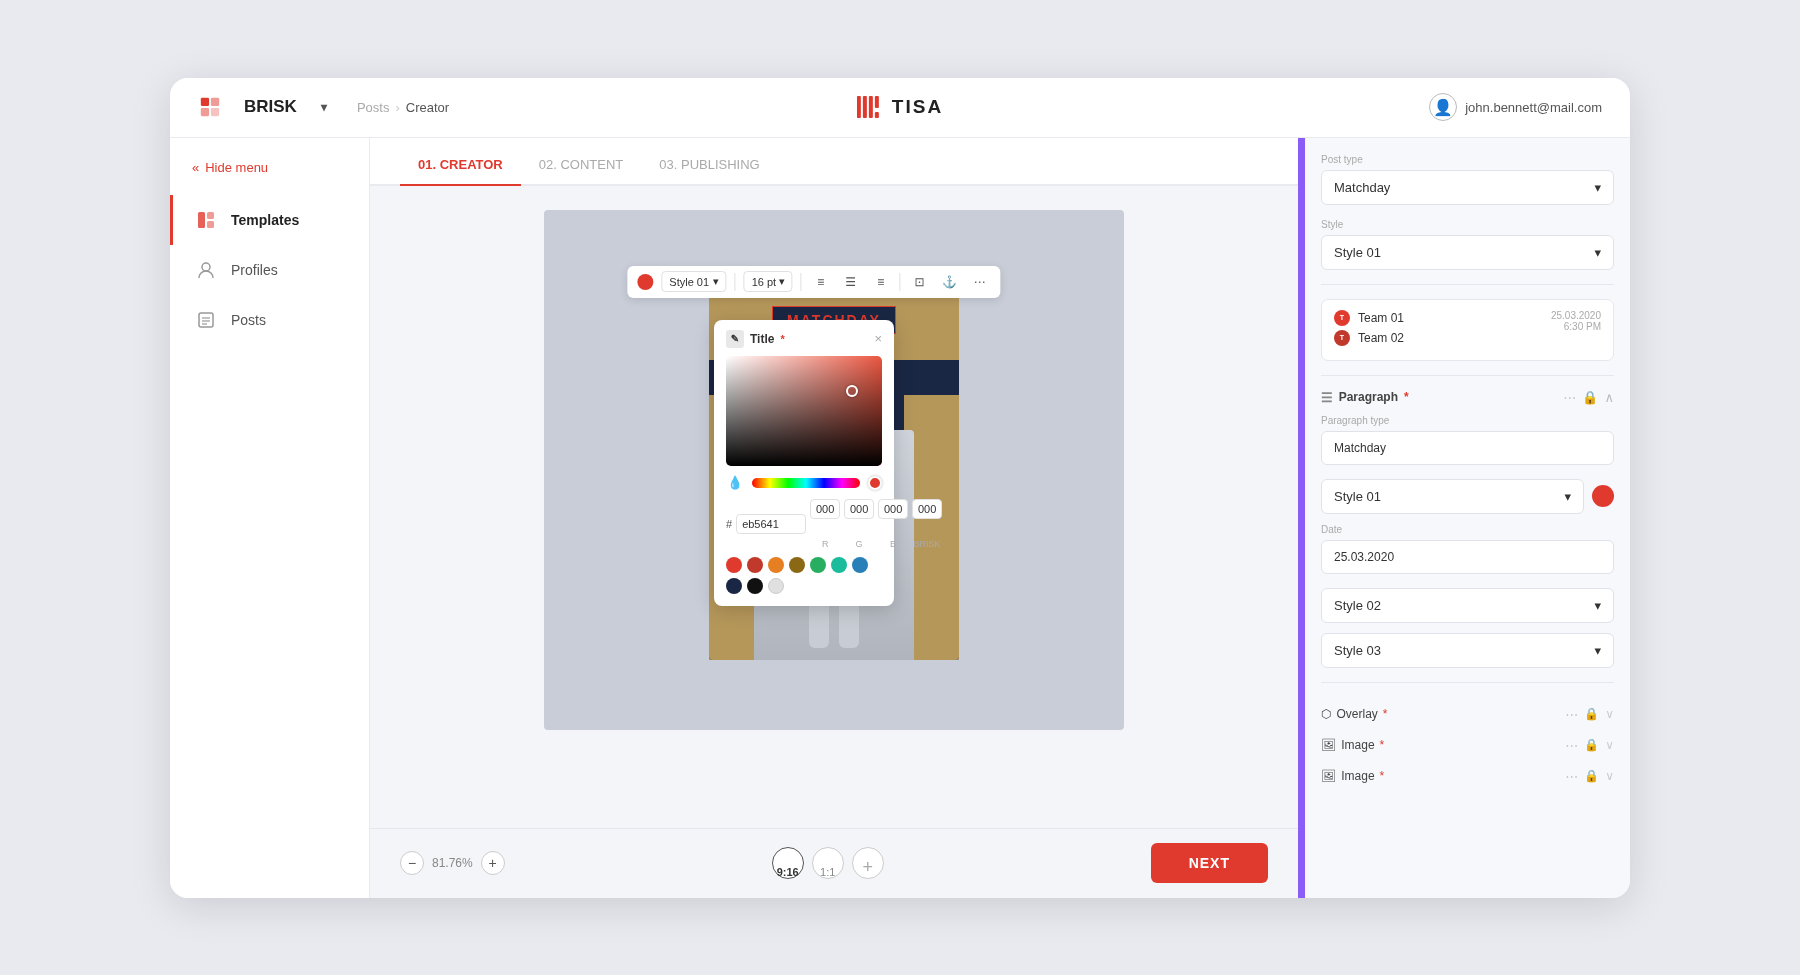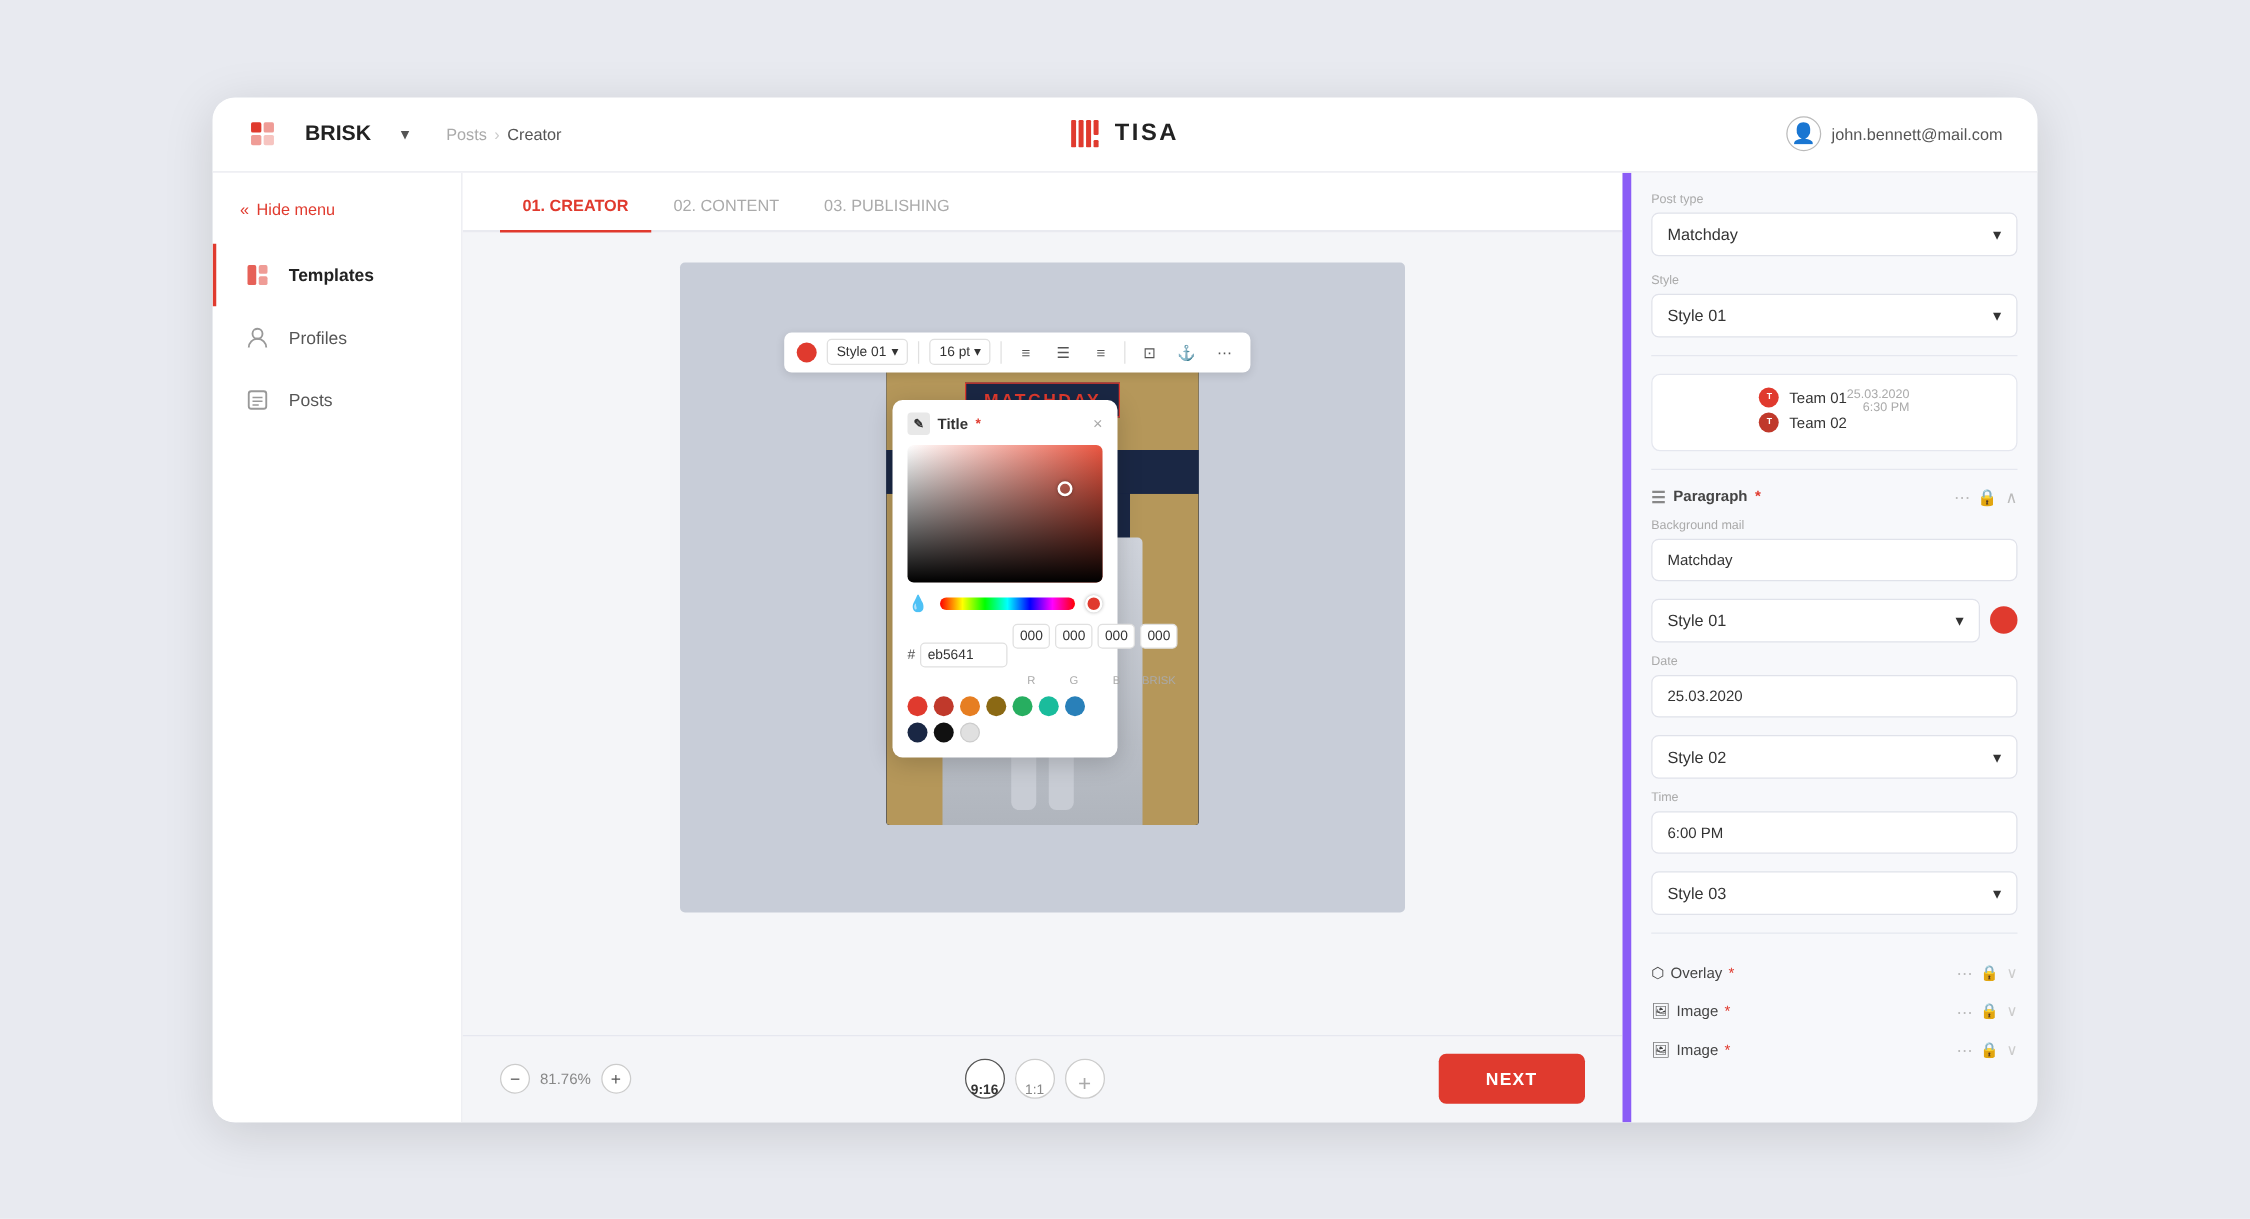--- a/index.html
+++ b/index.html
@@ -892,21 +892,21 @@
         <div class="rp-label">Style</div>
         <div class="rp-select">
           <span>Style 01</span>
           <span>▾</span>
         </div>
       </div>
 
       <div class="rp-divider"></div>
 
       <div class="rp-match-row">
-        <div style="display:flex;justify-content:center;align-items:flex-start;">
+        <div style="display:flex;justify-content:space-between;align-items:flex-start;">
           <div>
             <div class="rp-match-team">
               <div class="team-crest">T</div>
               <span>Team 01</span>
             </div>
             <div class="rp-match-team">
               <div class="team-crest" style="background:#c0392b;">T</div>
               <span>Team 02</span>
             </div>
           </div>
@@ -926,21 +926,21 @@
             <span class="rp-required">*</span>
         </div>
         <div class="rp-section-actions">
           <span class="rp-action-btn">⋯</span>
           <span class="rp-action-btn">🔒</span>
           <span class="rp-action-btn">∧</span>
         </div>
       </div>
 
       <div class="rp-field-group">
-        <div class="rp-label">Background mail</div>
+        <div class="rp-label">Paragraph type</div>
         <input class="rp-input" value="Matchday" style="">
       </div>
 
       <div class="rp-row">
         <div class="rp-select" style="flex:1;">
           <span>Style 01</span>
           <span>▾</span>
         </div>
         <div class="rp-color-dot"></div>
       </div>
@@ -950,24 +950,20 @@
         <input class="rp-input" value="25.03.2020" style="">
       </div>
 
       <div class="rp-row">
         <div class="rp-select" style="flex:1;">
           <span>Style 02</span>
           <span>▾</span>
         </div>
       </div>
 
-      <div class="rp-field-group">
-        <div class="rp-label">Time</div>
-        <input class="rp-input" value="6:00 PM" style="">
-      </div>
 
       <div class="rp-row">
         <div class="rp-select" style="flex:1;">
           <span>Style 03</span>
           <span>▾</span>
         </div>
       </div>
 
       <div class="rp-divider"></div>
 

